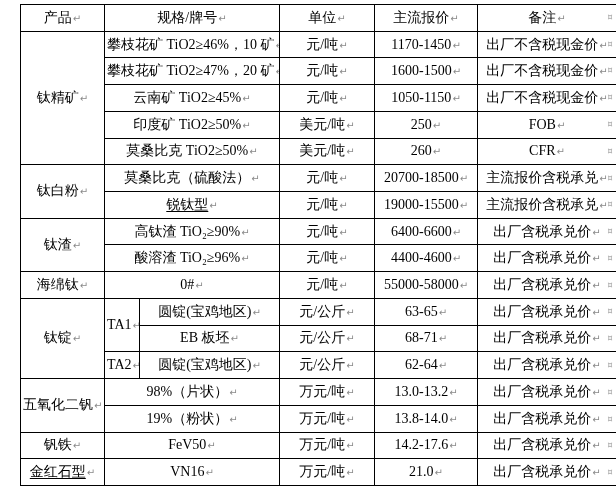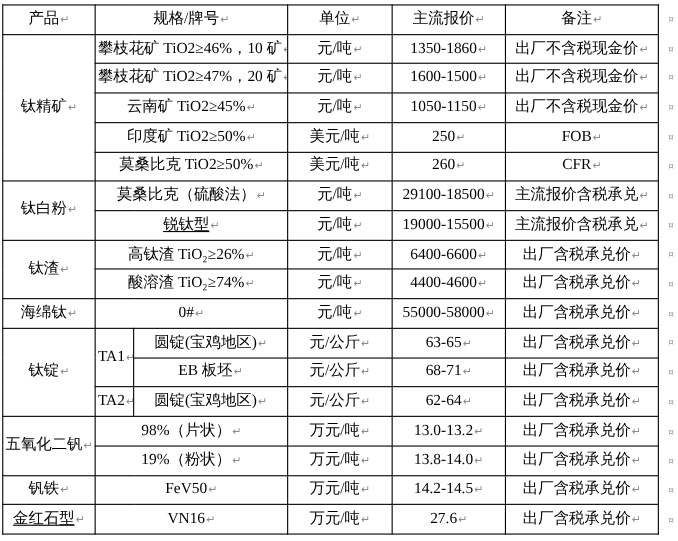--- a/index.html
+++ b/index.html
@@ -2,21 +2,21 @@
 <html><head>
 <meta charset="utf-8">
 <style>
   html,body{margin:0;padding:0;background:#ffffff;}
   body{
     width:616px;height:492px;position:relative;overflow:hidden;
     font-family:"Liberation Serif","DejaVu Serif",serif;
     color:#000;
   }
   table.price-table{
-    position:absolute;left:2px;top:4px;
+    position:absolute;left:20px;top:4px;
     width:596px;height:482px;
     border-collapse:collapse;table-layout:fixed;
     background:#fff;
   }
   .price-table td{
     border:1.5px solid #000;
     text-align:center;vertical-align:middle;
     font-size:14px;line-height:1.15;
     padding:0 2px;white-space:nowrap;overflow:hidden;
   }
@@ -62,21 +62,21 @@
     <td class="hdr" colspan="2"><span>规格/牌号</span><span class="mk">↵</span></td>
     <td class="hdr"><span>单位</span><span class="mk">↵</span></td>
     <td class="hdr"><span>主流报价</span><span class="mk">↵</span></td>
     <td class="hdr"><span>备注</span><span class="mk">↵</span></td>
   </tr>
 
   <tr>
     <td rowspan="5"><span>钛精矿</span><span class="mk">↵</span></td>
     <td colspan="2"><span>攀枝花矿 TiO2≥46%，10 矿</span><span class="mk">↵</span></td>
     <td><span>元/吨</span><span class="mk">↵</span></td>
-    <td><span>1350-1860</span><span class="mk">↵</span></td>
+    <td><span>1170-1450</span><span class="mk">↵</span></td>
     <td><span>出厂不含税现金价</span><span class="mk">↵</span></td>
   </tr>
   <tr>
     <td colspan="2"><span>攀枝花矿 TiO2≥47%，20 矿</span><span class="mk">↵</span></td>
     <td><span>元/吨</span><span class="mk">↵</span></td>
     <td><span>1600-1500</span><span class="mk">↵</span></td>
     <td><span>出厂不含税现金价</span><span class="mk">↵</span></td>
   </tr>
   <tr>
     <td colspan="2"><span>云南矿 TiO2≥45%</span><span class="mk">↵</span></td>
@@ -94,39 +94,39 @@
     <td colspan="2"><span>莫桑比克 TiO2≥50%</span><span class="mk">↵</span></td>
     <td><span>美元/吨</span><span class="mk">↵</span></td>
     <td><span>260</span><span class="mk">↵</span></td>
     <td><span>CFR</span><span class="mk">↵</span></td>
   </tr>
 
   <tr>
     <td rowspan="2"><span>钛白粉</span><span class="mk">↵</span></td>
     <td colspan="2"><span>莫桑比克（硫酸法）</span><span class="mk">↵</span></td>
     <td><span>元/吨</span><span class="mk">↵</span></td>
-    <td><span>29100-18500</span><span class="mk">↵</span></td>
+    <td><span>20700-18500</span><span class="mk">↵</span></td>
     <td><span>主流报价含税承兑</span><span class="mk">↵</span></td>
   </tr>
   <tr>
     <td colspan="2"><span class="wavy">锐钛型</span><span class="mk">↵</span></td>
     <td><span>元/吨</span><span class="mk">↵</span></td>
     <td><span>19000-15500</span><span class="mk">↵</span></td>
     <td><span>主流报价含税承兑</span><span class="mk">↵</span></td>
   </tr>
 
   <tr>
     <td rowspan="2"><span>钛渣</span><span class="mk">↵</span></td>
-    <td colspan="2"><span>高钛渣 TiO₂≥26%</span><span class="mk">↵</span></td>
+    <td colspan="2"><span>高钛渣 TiO₂≥90%</span><span class="mk">↵</span></td>
     <td><span>元/吨</span><span class="mk">↵</span></td>
     <td><span>6400-6600</span><span class="mk">↵</span></td>
     <td><span>出厂含税承兑价</span><span class="mk">↵</span></td>
   </tr>
   <tr>
-    <td colspan="2"><span>酸溶渣 TiO₂≥74%</span><span class="mk">↵</span></td>
+    <td colspan="2"><span>酸溶渣 TiO₂≥96%</span><span class="mk">↵</span></td>
     <td><span>元/吨</span><span class="mk">↵</span></td>
     <td><span>4400-4600</span><span class="mk">↵</span></td>
     <td><span>出厂含税承兑价</span><span class="mk">↵</span></td>
   </tr>
 
   <tr>
     <td><span>海绵钛</span><span class="mk">↵</span></td>
     <td colspan="2"><span>0#</span><span class="mk">↵</span></td>
     <td><span>元/吨</span><span class="mk">↵</span></td>
     <td><span>55000-58000</span><span class="mk">↵</span></td>
@@ -166,29 +166,29 @@
     <td colspan="2"><span>19%（粉状）</span><span class="mk">↵</span></td>
     <td><span>万元/吨</span><span class="mk">↵</span></td>
     <td><span>13.8-14.0</span><span class="mk">↵</span></td>
     <td><span>出厂含税承兑价</span><span class="mk">↵</span></td>
   </tr>
 
   <tr>
     <td><span>钒铁</span><span class="mk">↵</span></td>
     <td colspan="2"><span>FeV50</span><span class="mk">↵</span></td>
     <td><span>万元/吨</span><span class="mk">↵</span></td>
-    <td><span>14.2-14.5</span><span class="mk">↵</span></td>
+    <td><span>14.2-17.6</span><span class="mk">↵</span></td>
     <td><span>出厂含税承兑价</span><span class="mk">↵</span></td>
   </tr>
 
   <tr>
     <td><span class="wavy">金红石型</span><span class="mk">↵</span></td>
     <td colspan="2"><span>VN16</span><span class="mk">↵</span></td>
     <td><span>万元/吨</span><span class="mk">↵</span></td>
-    <td><span>27.6</span><span class="mk">↵</span></td>
+    <td><span>21.0</span><span class="mk">↵</span></td>
     <td><span>出厂含税承兑价</span><span class="mk">↵</span></td>
   </tr>
 </tbody>
   </table>
 
 <div class="row-marks">
   <span>¤</span>
   <span>¤</span>
   <span>¤</span>
   <span>¤</span>

